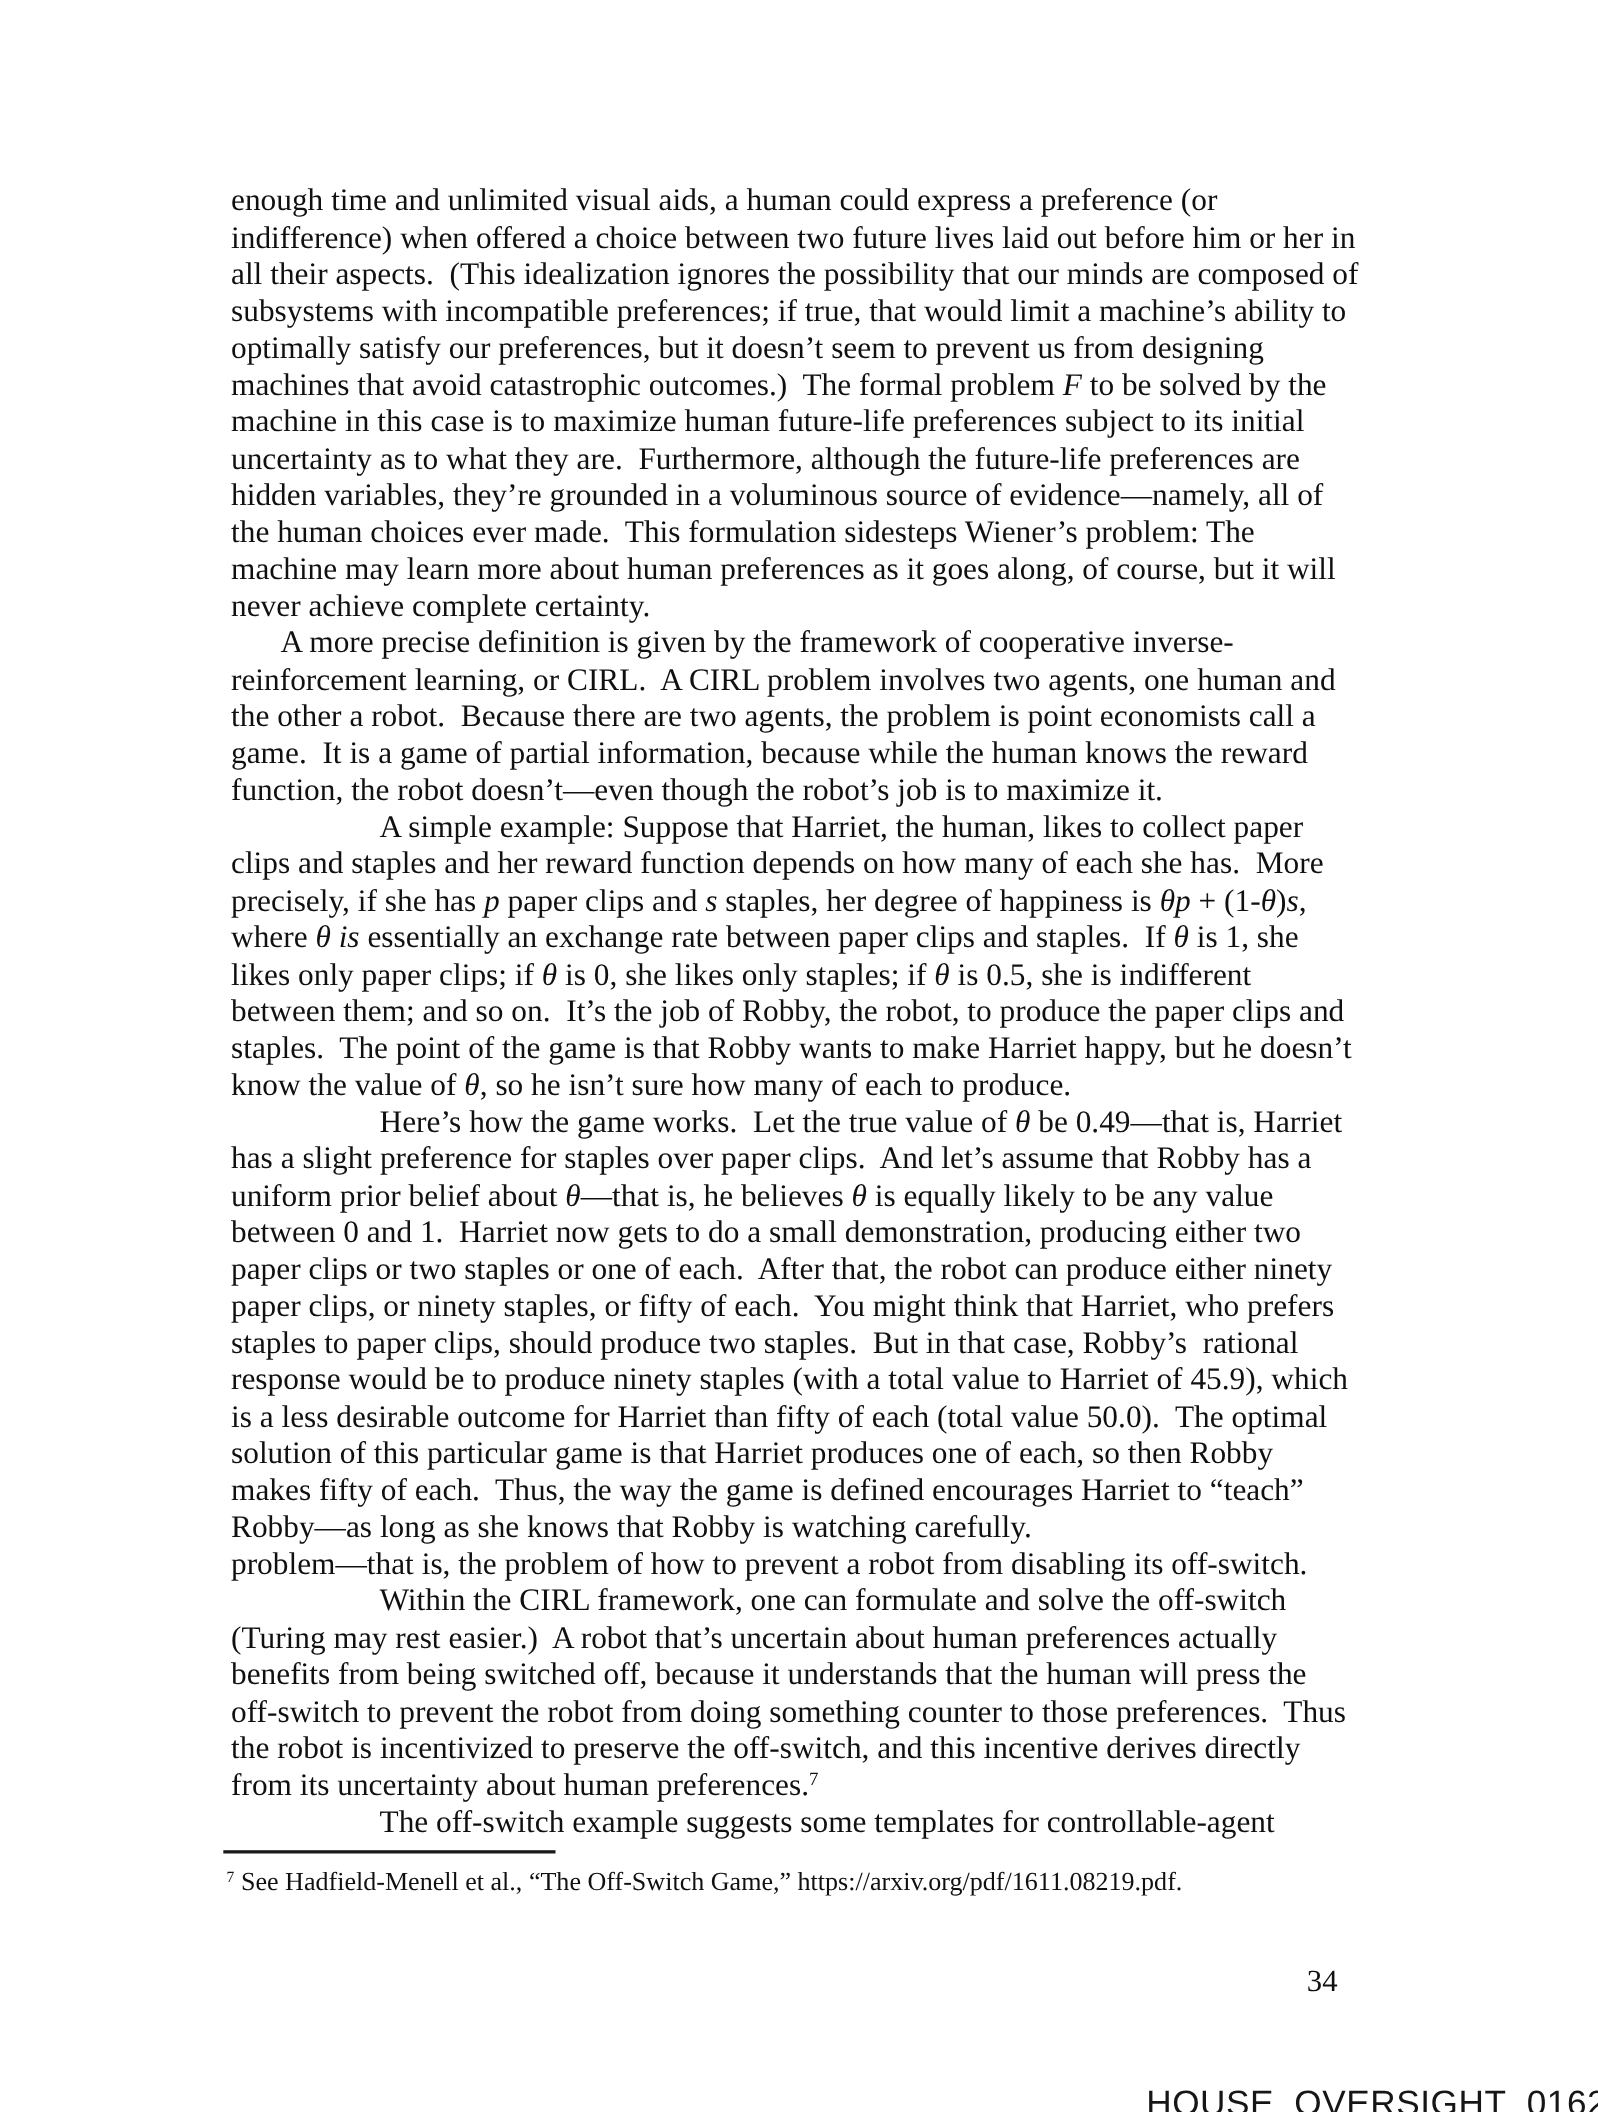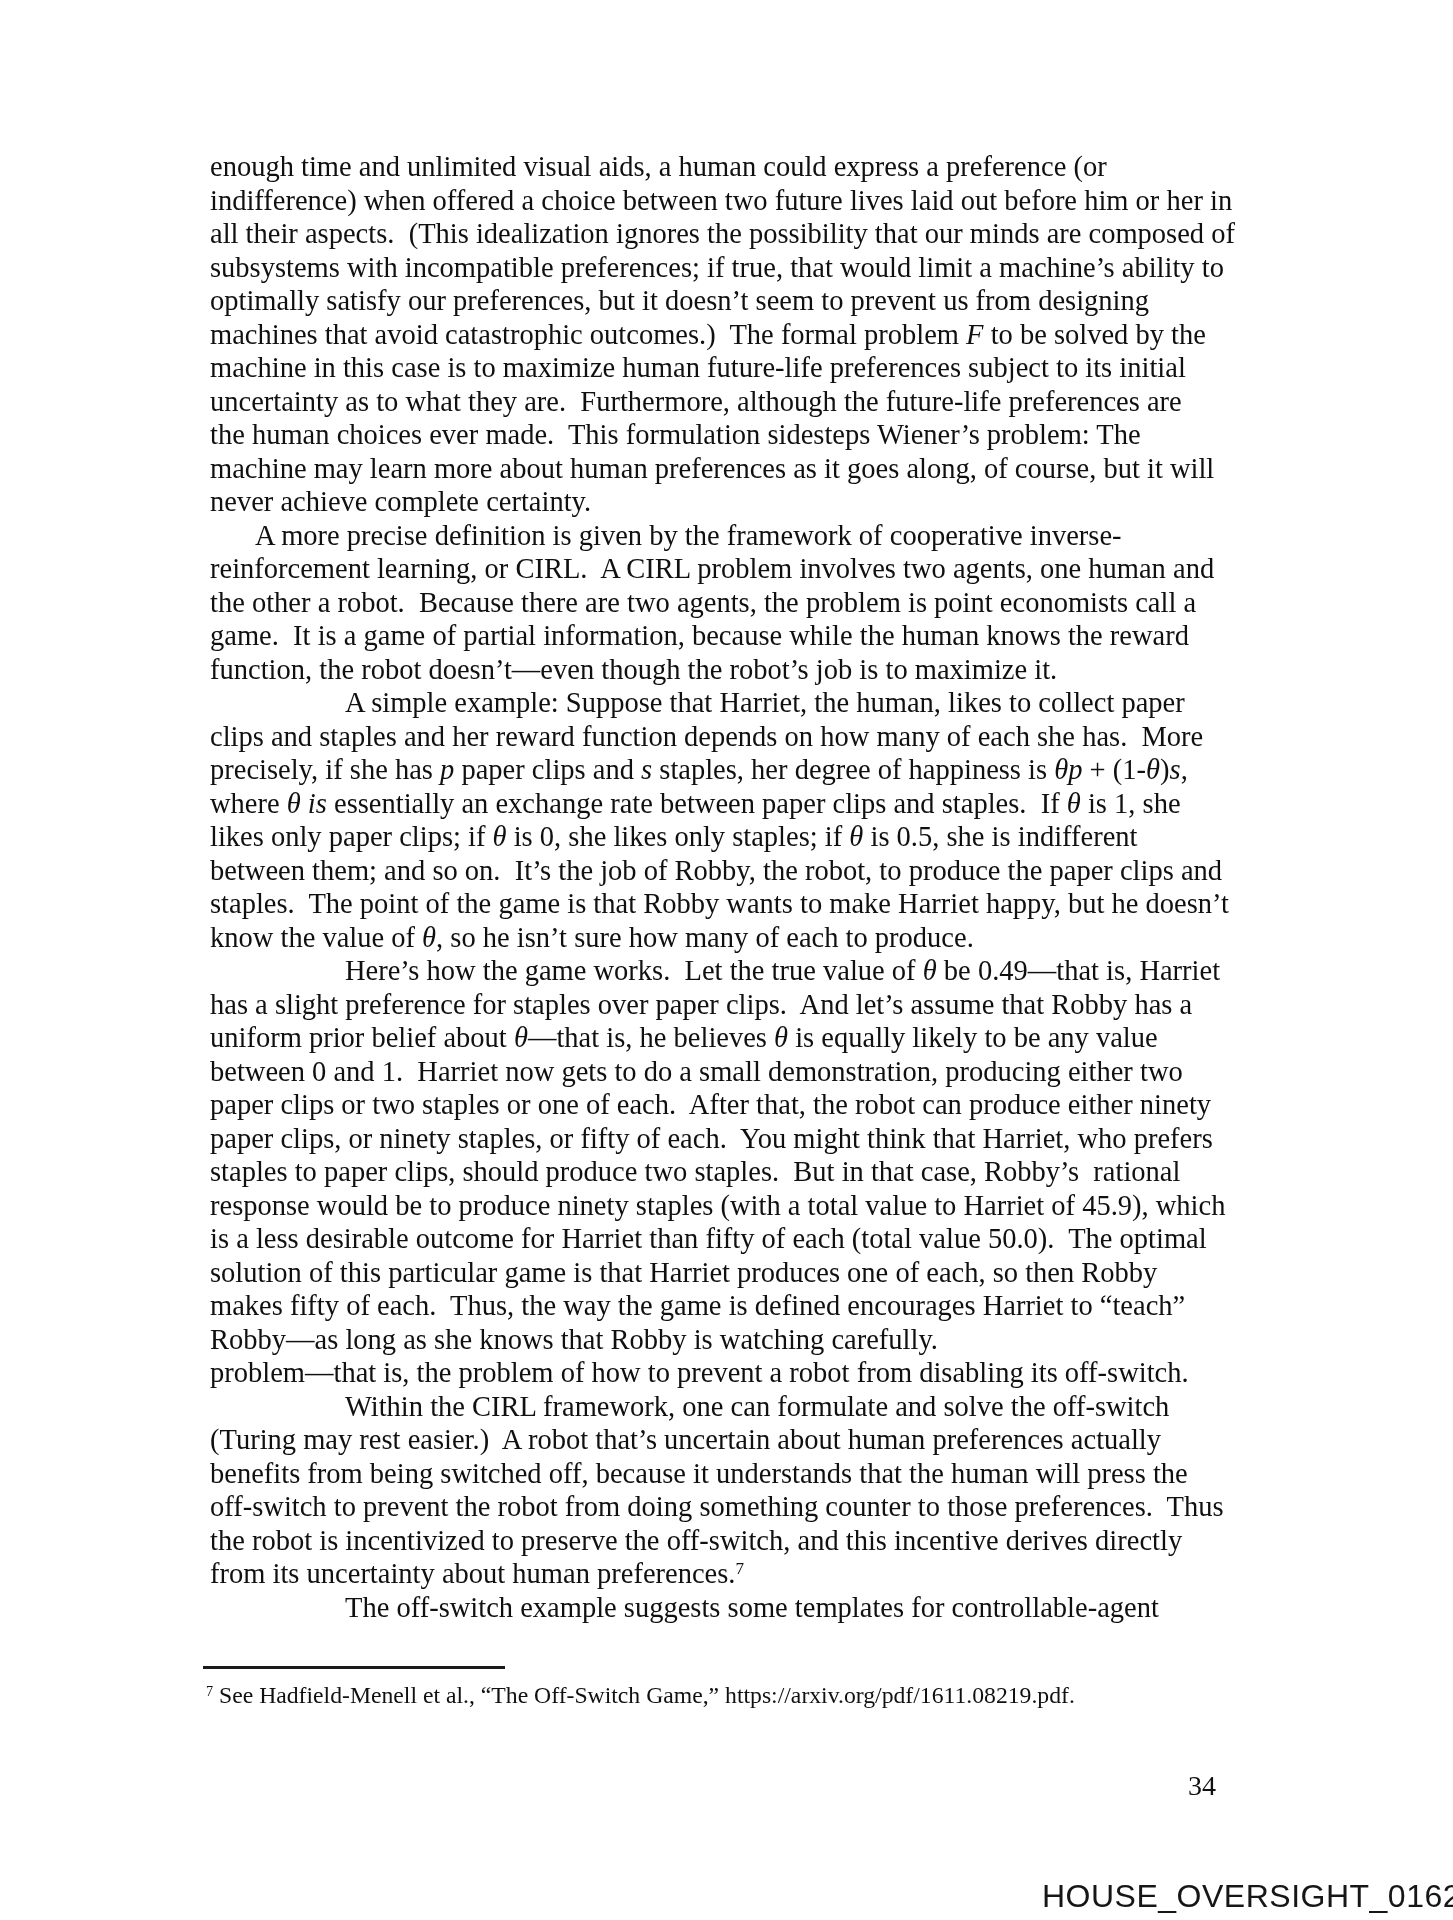--- a/index.html
+++ b/index.html
@@ -4,21 +4,21 @@
 <style>
   html,body{margin:0;padding:0;}
   body{
     width:1453px;height:1920px;
     background:#ffffff;
     position:relative;
     font-family:"Liberation Serif", serif;
     color:#101010;
     overflow:hidden;
   }
-  .page{position:absolute;left:0;top:0;width:1453px;height:1785px;}
+  .page{position:absolute;left:0;top:16px;width:1453px;height:1785px;}
   .text-block{position:absolute;left:210px;top:150px;}
   .para{margin:0;padding:0;}
   .line{
     white-space:pre;
     font-size:28.5px;
     line-height:33.5px;
   }
   .line.ind-1{padding-left:45px;font-family:Liberation Serif, serif;}
   .line.ind-2{padding-left:135px;}
   i{font-style:italic;}
@@ -50,20 +50,21 @@
   <div class="text-block">
       <div class="para">
         <div class="line">enough time and unlimited visual aids, a human could express a preference (or</div>
         <div class="line">indifference) when offered a choice between two future lives laid out before him or her in</div>
         <div class="line">all their aspects.  (This idealization ignores the possibility that our minds are composed of</div>
         <div class="line">subsystems with incompatible preferences; if true, that would limit a machine’s ability to</div>
         <div class="line">optimally satisfy our preferences, but it doesn’t seem to prevent us from designing</div>
         <div class="line">machines that avoid catastrophic outcomes.)  The formal problem <i>F</i> to be solved by the</div>
         <div class="line">machine in this case is to maximize human future-life preferences subject to its initial</div>
         <div class="line">uncertainty as to what they are.  Furthermore, although the future-life preferences are</div>
+        <div class="line">hidden variables, they’re grounded in a voluminous source of evidence—namely, all of</div>
         <div class="line">the human choices ever made.  This formulation sidesteps Wiener’s problem: The</div>
         <div class="line">machine may learn more about human preferences as it goes along, of course, but it will</div>
         <div class="line">never achieve complete certainty.</div>
       </div>
       <div class="para">
         <div class="line ind-1">A more precise definition is given by the framework of cooperative inverse-</div>
         <div class="line">reinforcement learning, or CIRL.  A CIRL problem involves two agents, one human and</div>
         <div class="line">the other a robot.  Because there are two agents, the problem is point economists call a</div>
         <div class="line">game.  It is a game of partial information, because while the human knows the reward</div>
         <div class="line">function, the robot doesn’t—even though the robot’s job is to maximize it.</div>

